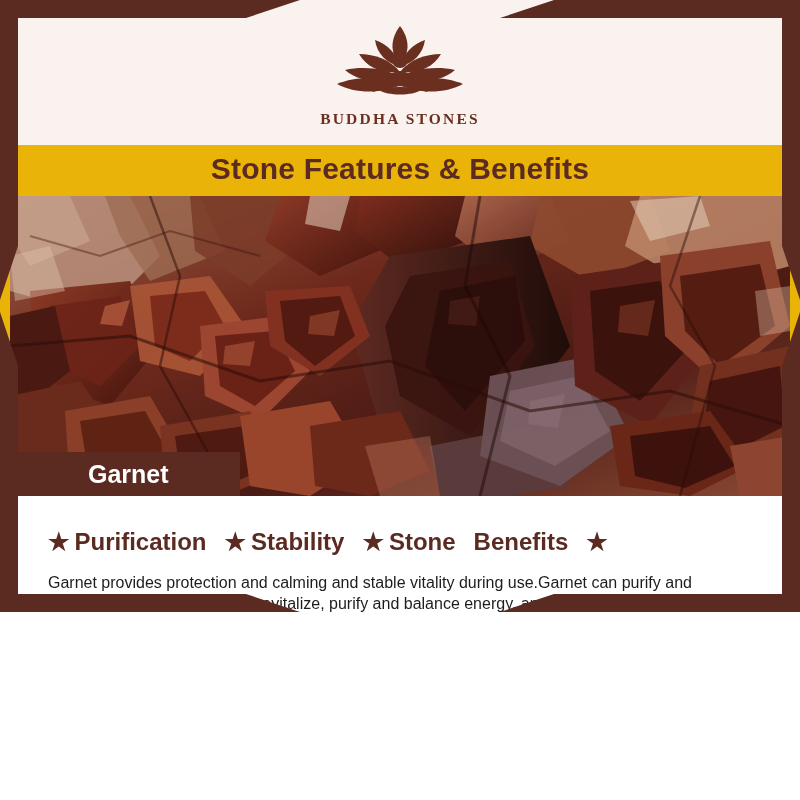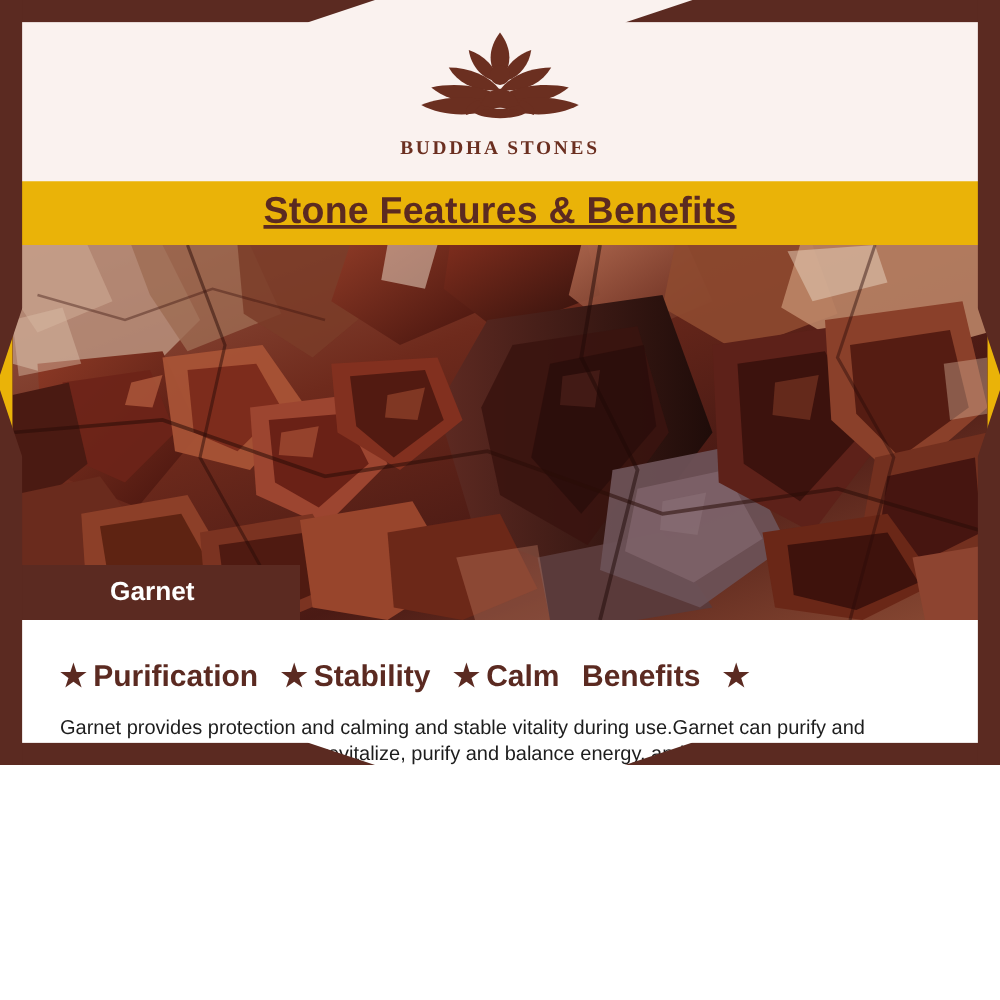--- a/index.html
+++ b/index.html
@@ -108,21 +108,20 @@
     display: flex;
     align-items: center;
     justify-content: center;
   }
   .title-band .title-text {
     font-size: 30px;
     font-weight: bold;
     color: #5b2a21;
     letter-spacing: 0.2px;
     font-family: "Liberation Sans", sans-serif;
-    text-decoration: underline;
   }
 
   
   .hero {
     position: absolute;
     top: 196px;
     left: 10px;
     width: 780px;
     height: 300px;
     overflow: hidden;
@@ -139,21 +138,21 @@
     left: 10px;
     height: 44px;
     min-width: 230px;
     background: #5b2a21;
     display: flex;
     align-items: center;
     z-index: 3;
   }
   .stone-label .lbl {
     color: #ffffff;
-    font-size: 21px;
+    font-size: 25px;
     font-weight: bold;
     padding-left: 78px;
     padding-right: 30px;
     font-family: "Liberation Sans", sans-serif;
   }
 
   
   .content {
     position: absolute;
     top: 496px;
@@ -355,21 +354,21 @@
       <span class="benefit">
         <span class="star">★</span>
         <span>Purification</span>
       </span>
       <span class="benefit">
         <span class="star">★</span>
         <span>Stability</span>
       </span>
       <span class="benefit">
         <span class="star">★</span>
-        <span>Calm</span>
+        <span>Stone</span>
       </span>
       <span class="benefit no-star">
 
         <span>Benefits</span>
       </span>
       <span class="benefit">
         <span class="star">★</span>
       </span>
     </div>
     <p class="body-text">Garnet provides protection and calming and stable vitality during use.Garnet can purify and reactivate the chakras. It can revitalize, purify and balance energy, and bring tranquility or passion appro-priately.</p>

